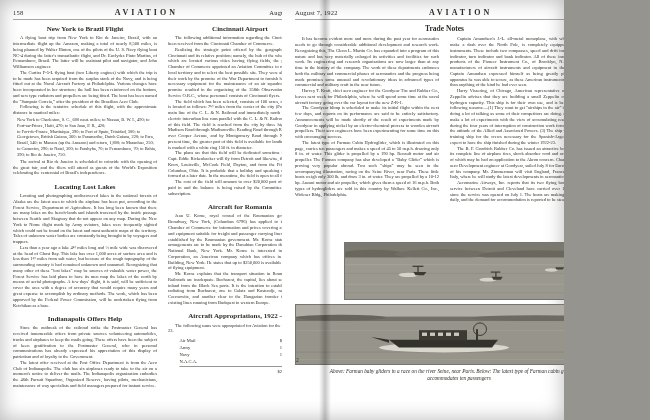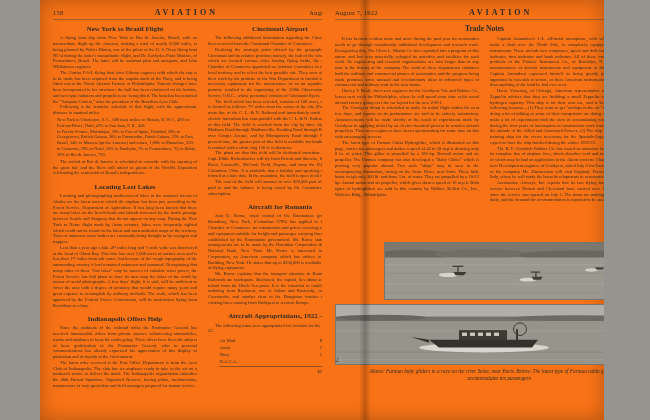--- a/index.html
+++ b/index.html
@@ -1,18 +1,18 @@
 <!DOCTYPE html>
 <html><head>
 <meta charset="utf-8">
 <style>
   *{margin:0;padding:0;box-sizing:border-box;}
   html,body{width:650px;height:420px;}
   body{overflow:hidden;background:#96948e;font-family:"Liberation Serif","DejaVu Serif",serif;}
-  .spread{position:relative;width:564px;height:420px;display:flex;background:#f97316;box-shadow:inset 0 0 20px rgba(0,0,0,.28);margin-left:40px;}
+  .spread{position:relative;width:564px;height:420px;display:flex;background:#ffffff;box-shadow:inset 0 0 20px rgba(0,0,0,.28);}
   .page{position:relative;width:325px;height:420px;overflow:hidden;}
   .page-inner{width:650px;height:840px;transform:scale(.5);transform-origin:0 0;padding:16px 26px 20px;color:#2e2c26;}
   .gutter{position:absolute;left:319px;top:0;width:12px;height:420px;background:linear-gradient(90deg,rgba(0,0,0,0),rgba(0,0,0,.22) 50%,rgba(0,0,0,0));pointer-events:none;}
   .pg-head{display:flex;justify-content:space-between;align-items:baseline;border-bottom:1.5px solid #4e4c45;padding-bottom:4px;margin-bottom:6px;}
   .pg-head .side{font-size:13px;letter-spacing:.4px;}
   .pg-head .mast{font-size:16px;letter-spacing:6px;font-weight:bold;}
   .cols{display:flex;gap:22px;}
   .col{flex:1;min-width:0;}
   .art-title{font-size:14px;font-weight:bold;text-align:center;margin:13px 0 5px;}
   .col > article:first-child .art-title{margin-top:4px;}

